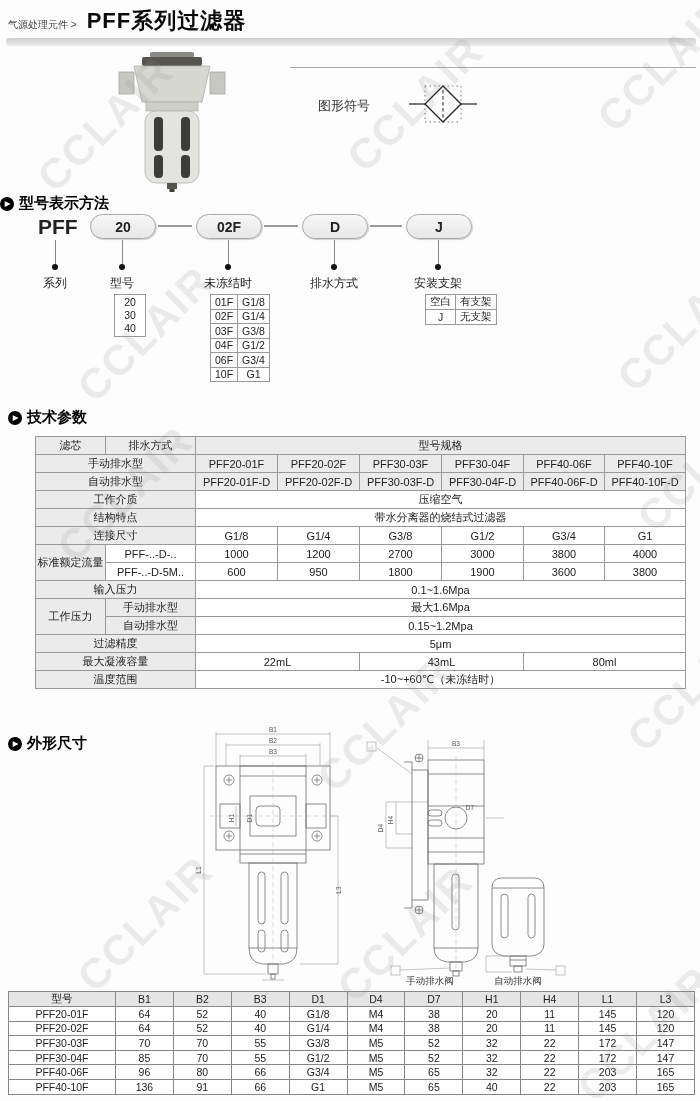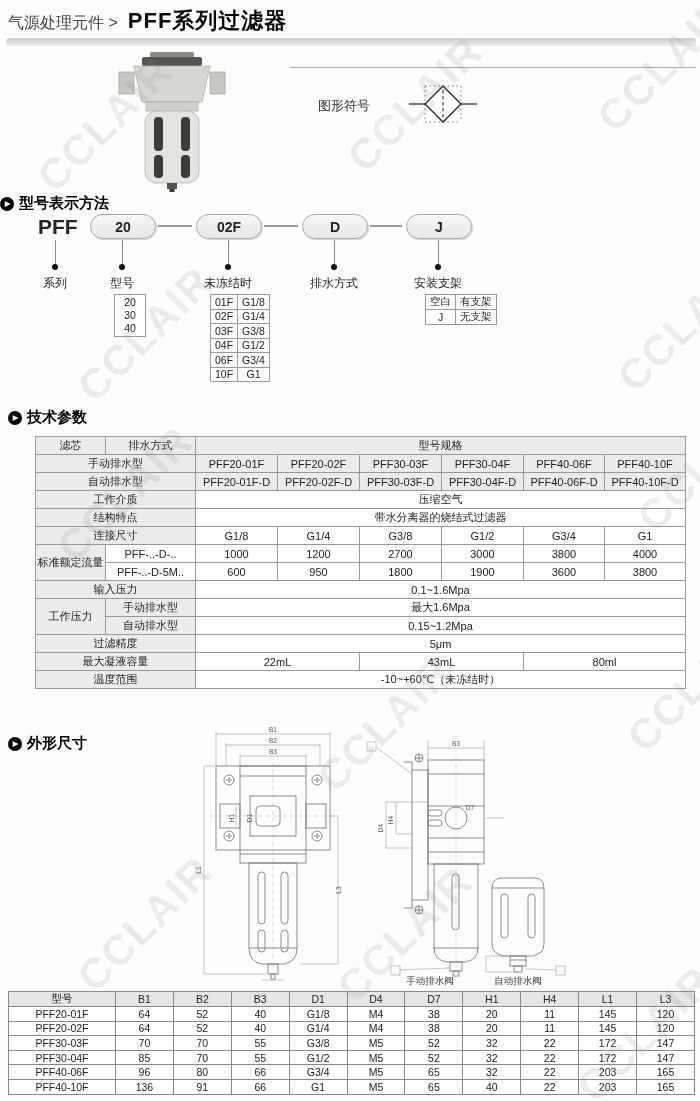--- a/index.html
+++ b/index.html
@@ -4,21 +4,21 @@
 <style>
   html,body{margin:0;padding:0;background:#fff;}
   .page{position:relative;width:700px;height:1101px;background:#fdfdfd;overflow:hidden;
         font-family:"Liberation Sans","DejaVu Sans",sans-serif;color:#222;}
   
   .wm{position:absolute;font-size:42px;font-weight:bold;letter-spacing:2px;
       color:rgba(135,135,135,0.16);transform:rotate(-45deg);white-space:nowrap;
       z-index:3;pointer-events:none;}
   
   .hdr-row{position:absolute;left:8px;top:6px;display:flex;align-items:baseline;gap:10px;z-index:2;}
-  .crumb{font-size:16px;color:#444;}
+  .crumb{font-size:10px;color:#444;}
   .title{font-size:22px;font-weight:bold;color:#0a0a0a;letter-spacing:1px;}
   .divider{position:absolute;left:6px;top:38px;width:690px;height:8px;border-radius:3px;
            background:linear-gradient(#cdcdcd,#efefef);z-index:1;}
   
   .photo{position:absolute;left:70px;top:52px;z-index:2;}
   .intro{position:absolute;left:290px;top:58px;width:406px;z-index:2;}
   .ports-line{display:flex;gap:22px;font-size:13.5px;font-weight:bold;color:#222;}
   .ports-vals{word-spacing:9px;font-weight:bold;}
   .desc{margin-top:11px;font-size:12px;line-height:1.65;color:#333;}
   .intro-hr{margin-top:9px;border-top:1px solid #aaa;height:0;}

